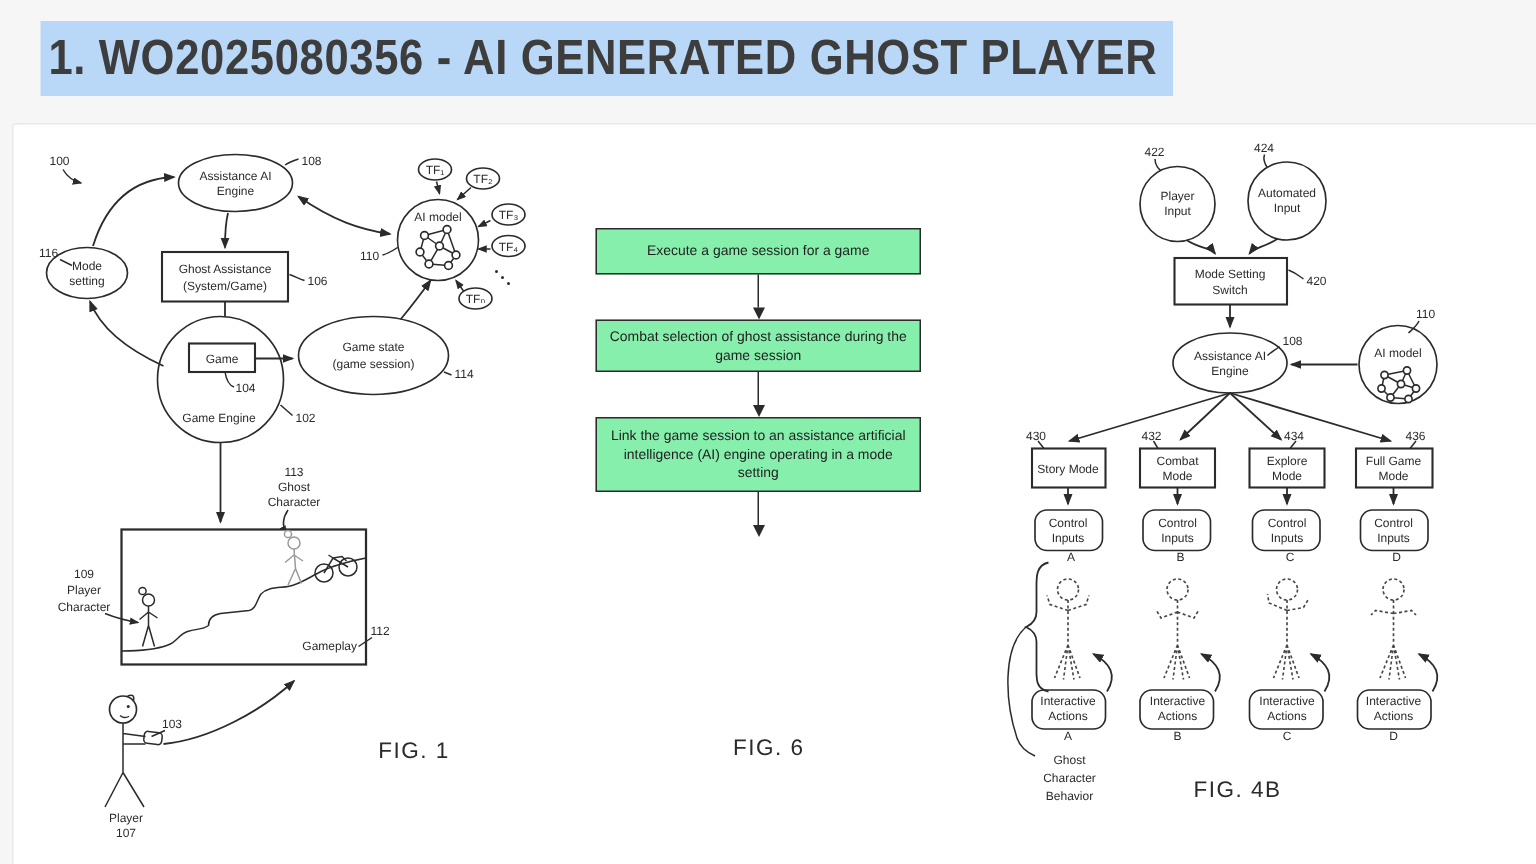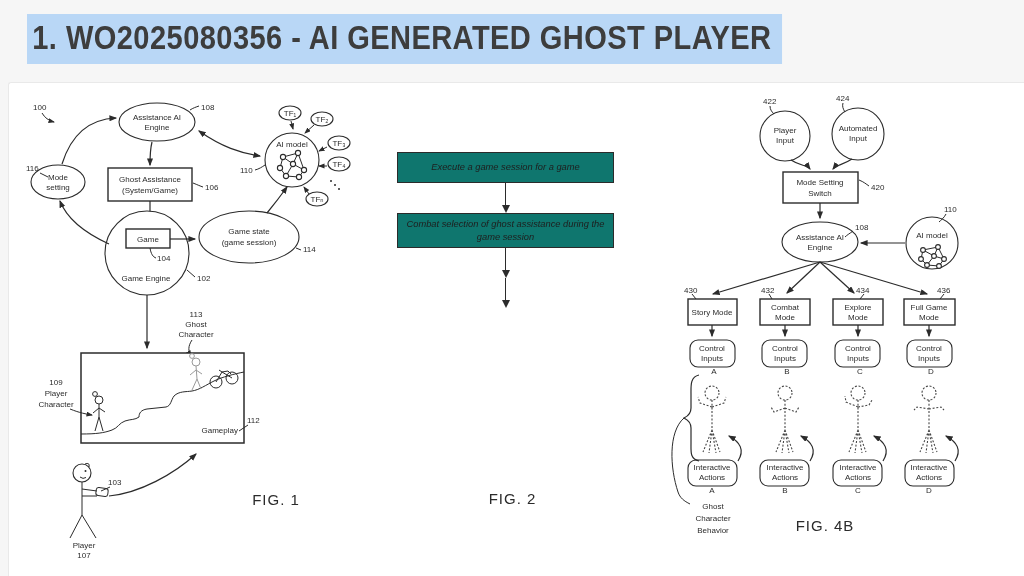--- a/index.html
+++ b/index.html
@@ -32,23 +32,23 @@
   .ln{stroke:#2b2b2b;stroke-width:1.2;fill:none;}
   .bx{stroke:#2b2b2b;stroke-width:1.4;fill:#fff;}
   .thin{stroke:#2b2b2b;stroke-width:1;fill:none;}
   .node{stroke:#2b2b2b;stroke-width:1.1;fill:#fff;}
   .ghostln{stroke:#9a9a9a;stroke-width:1;fill:none;}
   .dot{fill:#2b2b2b;stroke:none;}
   .dotted{stroke:#474747;stroke-width:1.1;fill:none;stroke-dasharray:2 1.7;}
   
   .fig2{position:absolute;left:397px;top:152px;width:217px;}
   .f2box{
-    box-sizing:border-box;border:1.3px solid #2b2b2b;background:#0f766e;
+    box-sizing:border-box;border:1.3px solid #2b2b2b;background:#86efac;
     font-size:9.3px;line-height:1.35;text-align:center;color:#1e1e1e;
-    display:flex;align-items:center;justify-content:center;padding:2px 6px;font-style:italic;
+    display:flex;align-items:center;justify-content:center;padding:2px 6px;
   }
   .f2arrow{height:30px;display:flex;flex-direction:column;align-items:center;}
   .f2arrow .shaft{width:1.6px;flex:1;background:#2b2b2b;}
   .f2arrow .head{width:0;height:0;border-left:4.5px solid transparent;border-right:4.5px solid transparent;border-top:8px solid #2b2b2b;}
   .f2cap{position:absolute;left:404px;top:490px;width:217px;text-align:center;font-size:15px;letter-spacing:1px;color:#2b2b2b;}
 </style>
 </head>
 <body>
 
 <div class="title-wrap">
@@ -215,26 +215,27 @@
   <div class="f2box" style="height:31px">Execute a game session for a game</div>
   <div class="f2arrow">
       <div class="shaft"></div>
       <div class="head"></div>
     </div>
   <div class="f2box" style="height:35px">Combat selection of ghost assistance during the game session</div>
   <div class="f2arrow">
       <div class="shaft"></div>
       <div class="head"></div>
     </div>
+  <div class="f2box" style="height:50px">Link the game session to an assistance artificial intelligence (AI) engine operating in a mode setting</div>
   <div class="f2arrow">
       <div class="shaft"></div>
       <div class="head"></div>
     </div>
 </div>
-<div class="f2cap">FIG. 2</div>
+<div class="f2cap">FIG. 6</div>
 
 <svg style="left:660px;top:88px;" width="364" height="480" viewBox="660 88 364 480">
   <defs>
     <marker id="a2" orient="auto-start-reverse" markerWidth="8" markerHeight="6" refX="5.5" refY="2.5">
       <path d="M0,0 L6.5,2.5 L0,5 z" fill="#2b2b2b"></path>
     </marker>
   </defs>
 
   <text class="ts" x="763" y="104">422</text>
   <path class="thin" d="M770,106 C770,110 772,112 775,115"></path>

